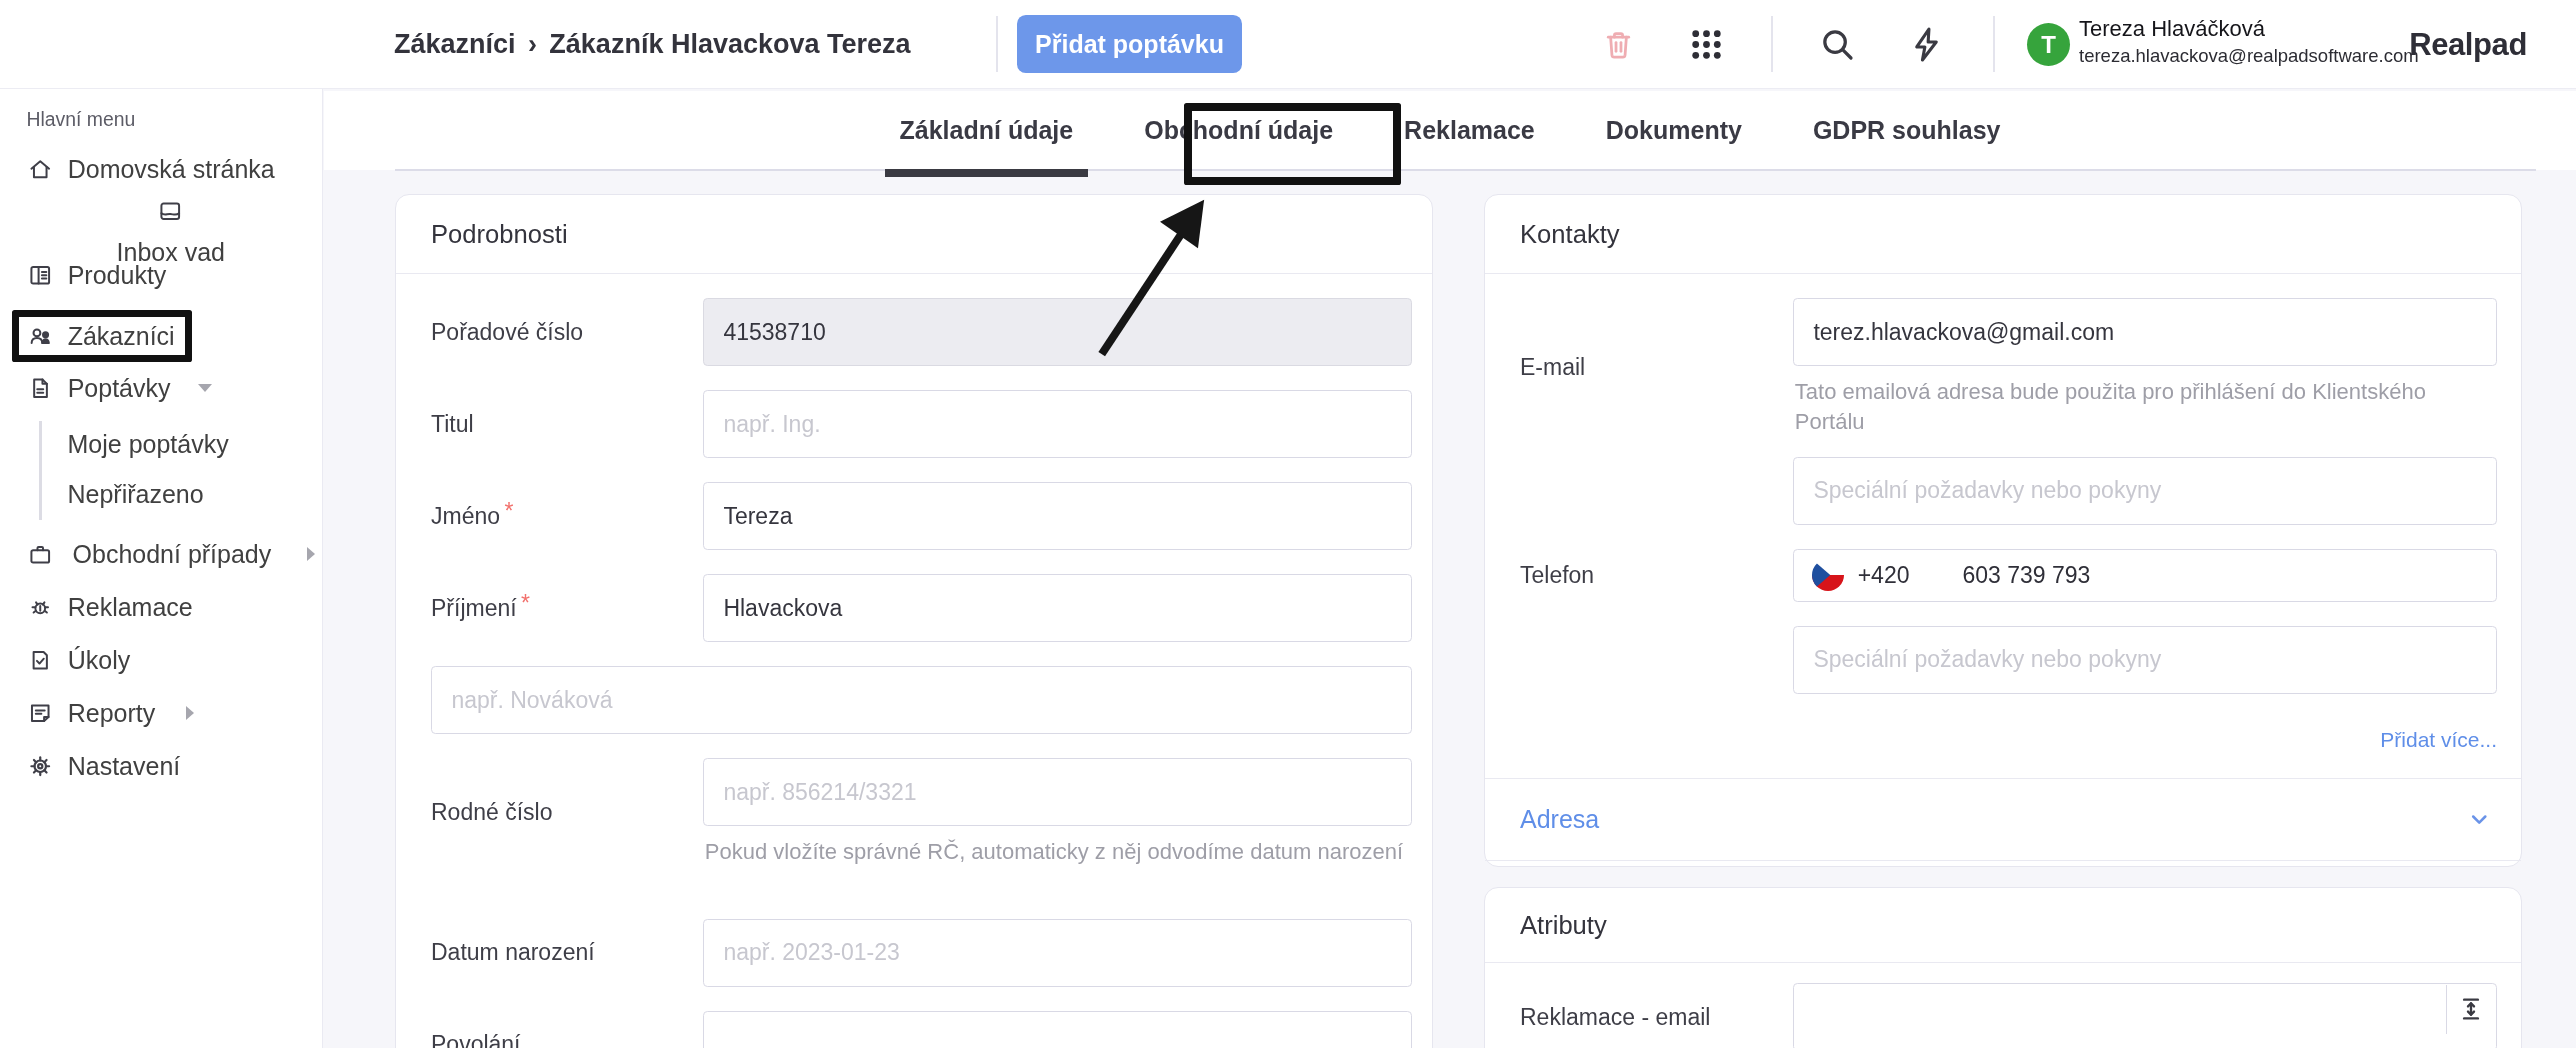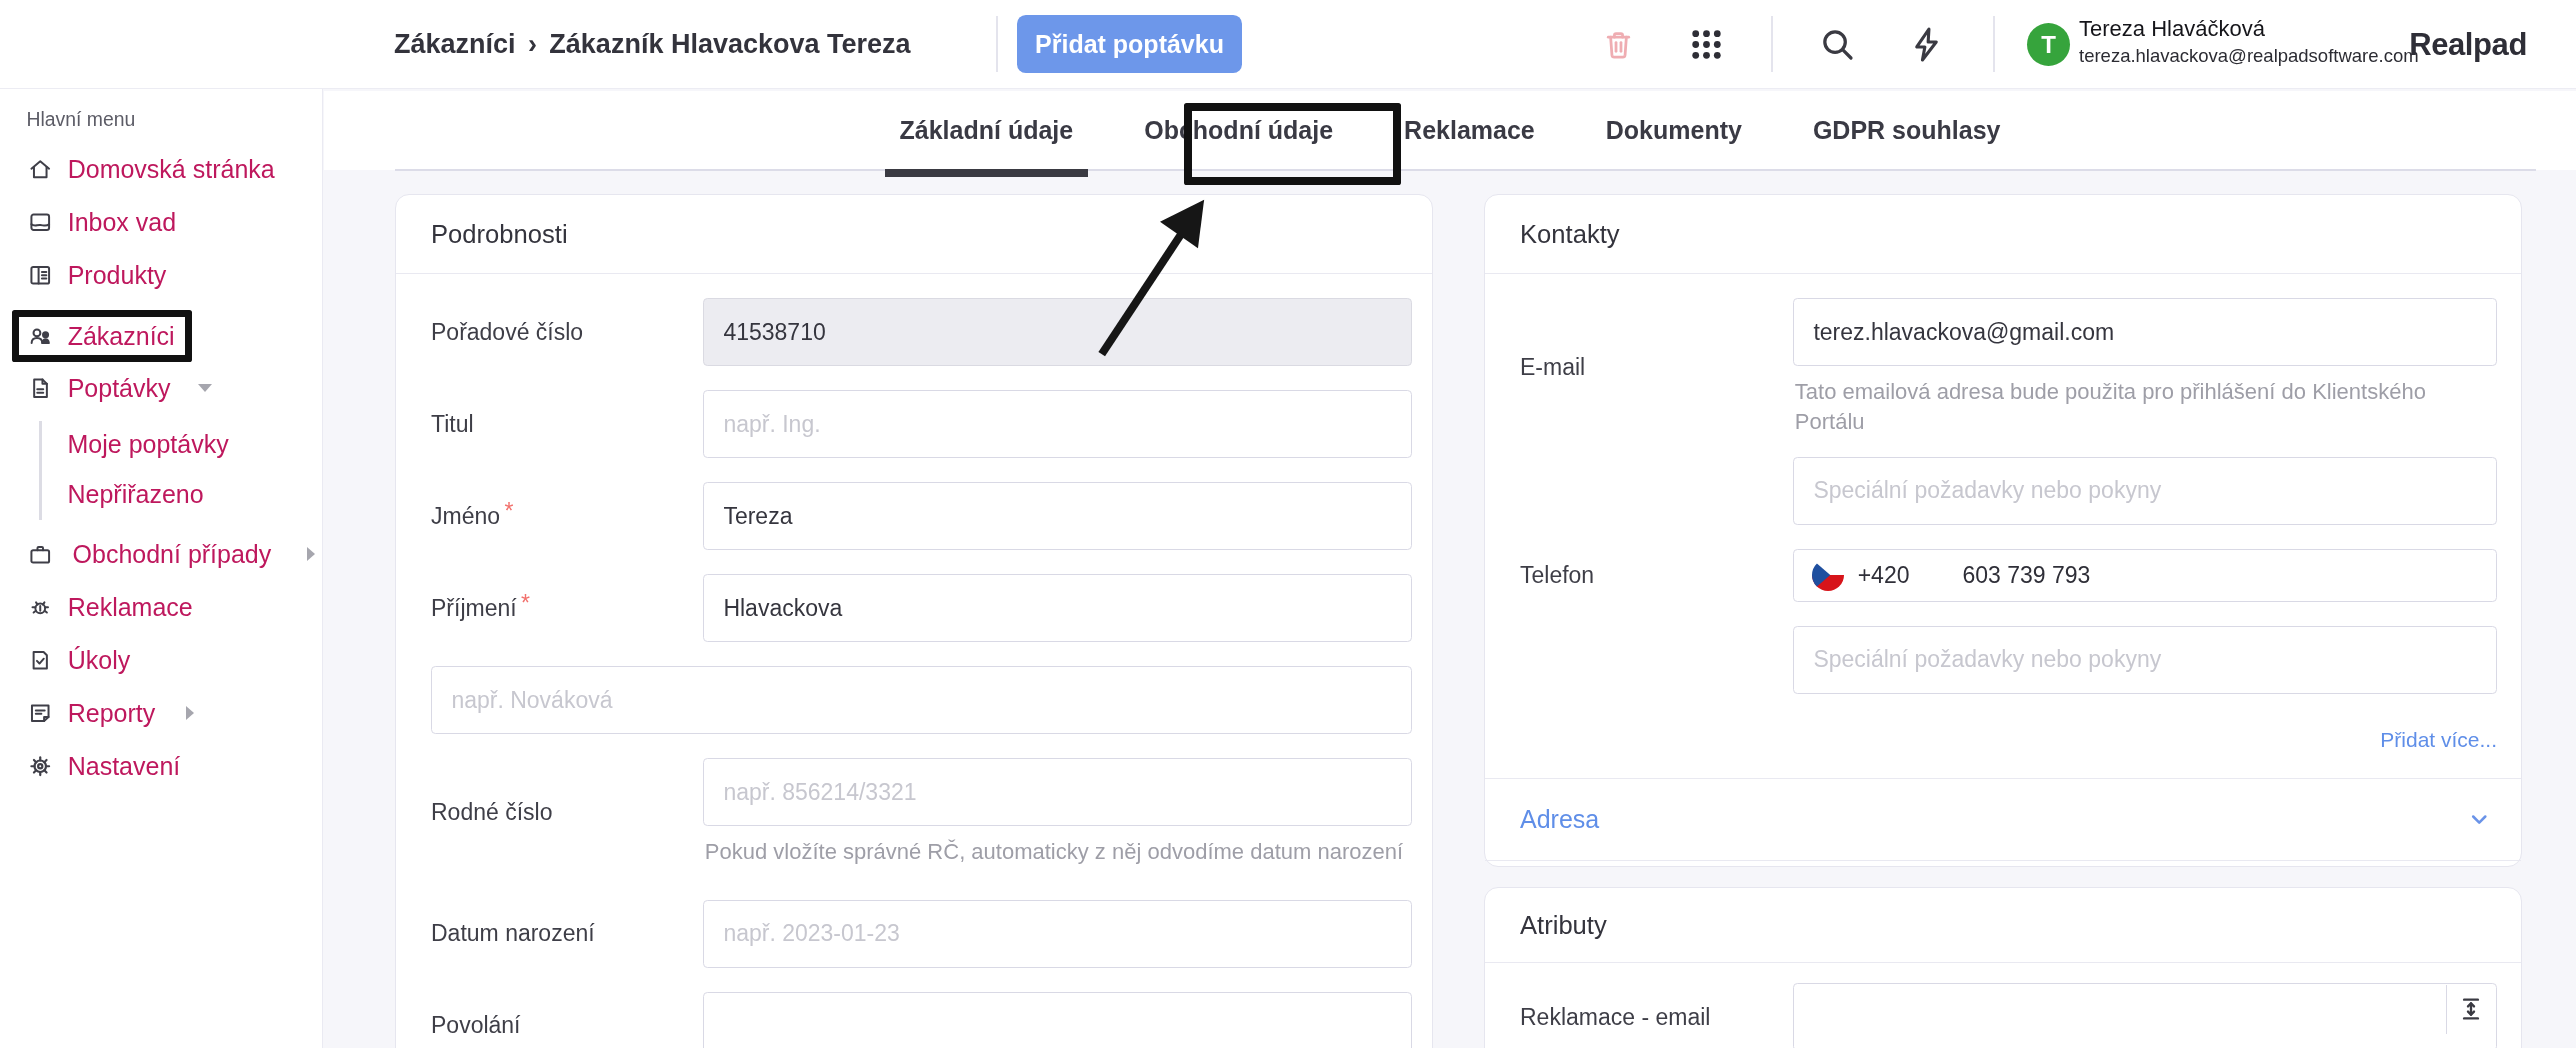--- a/index.html
+++ b/index.html
@@ -19,38 +19,38 @@
   .add-btn { position:absolute; left:1017px; top:15px; width:225px; height:58px; background:#6d97ea; border:none; border-radius:8.8px; color:#fff; font-size:25px; font-weight:600; font-family:"Liberation Sans",sans-serif; cursor:pointer; }
   .icon-btn { position:absolute; top:0; height:89px; display:flex; align-items:center; justify-content:center; cursor:pointer; }
   .avatar { position:absolute; left:1703px; top:23px; left:2027px; width:43px; height:43px; border-radius:50%; background:#36a43c; color:#fff; font-size:24px; font-weight:700; display:flex; align-items:center; justify-content:center; }
   .userblock { position:absolute; left:2079px; top:15px; }
   .user-name { font-size:22px; font-weight:400; color:#15151a; line-height:28px; }
   .user-email { font-size:18.5px; color:#2c2c33; line-height:25px; }
   .wordmark { position:absolute; right:49px; top:0; height:89px; line-height:89px; font-size:31px; font-weight:800; color:#2e2e37; letter-spacing:-0.4px; }
   
   .sidebar { position:absolute; left:0; top:0; width:323px; height:1049px; background:#fff; border-right:1.8px solid #eaeaf2; z-index:3; }
   .side-section { position:absolute; left:26.5px; top:108px; font-size:19.4px; color:#5c5c66; }
-  .nav-item { position:absolute; left:26.5px; right:7px; height:50px; display:flex; align-items:center; gap:13.2px; font-size:25px; color:#be185d; font-weight:500; cursor:pointer; }
+  .nav-item { position:absolute; left:26.5px; right:7px; height:50px; display:flex; align-items:center; gap:13.2px; font-size:25px; color:#404040; font-weight:500; cursor:pointer; }
   .nav-item .nicon { width:28px; height:28px; flex:none; display:flex; align-items:center; }
   .nav-sub { padding-left:41px; }
   .sub-line { position:absolute; left:39px; top:421px; width:2.6px; height:99px; background:#dcdce4; }
   .caret-down { width:0; height:0; border-left:7px solid transparent; border-right:7px solid transparent; border-top:8px solid #a6a6ae; margin-left:14px; }
   .caret-right { width:0; height:0; border-top:7px solid transparent; border-bottom:7px solid transparent; border-left:8px solid #a6a6ae; margin-left:17.7px; }
   
   .tabstrip { position:absolute; left:324px; top:91px; width:2252px; height:79px; background:#fff; z-index:1; }
   .tabline { position:absolute; left:395px; top:169px; width:2141px; height:1.8px; background:#dcdce8; z-index:1; }
   .tabs { position:absolute; left:324px; top:91px; width:2252px; height:79px; display:flex; justify-content:center; align-items:stretch; gap:41px; z-index:2; }
   .tab { position:relative; display:flex; align-items:center; padding:0 15px; font-size:25px; font-weight:600; color:#3a3a44; cursor:pointer; }
   .tab.active::after { content:""; position:absolute; left:0; right:0; bottom:-7px; height:8px; background:#3a3a42; }
   
   .card { position:absolute; background:#fff; border:1.8px solid #e6e6ef; border-radius:14px; z-index:2; }
   .card-header { height:79px; border-bottom:1.8px solid #e9e9f1; display:flex; align-items:center; padding-left:35px; font-size:25.6px; font-weight:500; color:#34343d; }
   .card-body { padding:24px 20px 0 35px; }
   .frow { display:flex; margin-bottom:24px; }
-  .frow.mb-lg { margin-bottom:33px; }
+  .frow.mb-lg { margin-bottom:52px; }
   .flabel { width:272px; flex:none; display:flex; align-items:center; font-size:23px; color:#3e3e47; }
   .req { color:#f2716d; font-size:23px; margin-left:4.4px; transform:translateY(-5.3px); }
   .fcol { flex:1; min-width:0; }
   .finput { width:100%; height:68px; border:1.8px solid #d9d9e5; border-radius:4.4px; font-size:23px; color:#35353e; padding:0 19.4px; background:#fff; font-family:"Liberation Sans",sans-serif; outline:none; display:block; }
   input.finput::placeholder, textarea.finput::placeholder { color:#c7c7cf; }
   .finput.disabled { background:#ececf1; border-color:#dadae2; }
   .fselect { position:relative; display:flex; align-items:center; cursor:pointer; }
   .sel-caret { position:absolute; right:21px; width:0; height:0; border-left:8px solid transparent; border-right:8px solid transparent; border-top:9.7px solid #7aa2ee; }
   .fhelper { font-size:22px; color:#9e9ea7; margin:10.6px 0 0 1.8px; line-height:30px; }
   .phone-box { height:53px; border:1.8px solid #d9d9e5; border-radius:4.4px; display:flex; align-items:center; padding:0 17.7px; gap:14px; }
@@ -137,21 +137,21 @@
 
   <div class="nav-item" style="top:144px;">
     <span class="nicon">
       <svg class="ic" width="26.5" height="26.5" viewBox="0 0 24 24" fill="none" stroke="#3f3f48" stroke-width="1.8" stroke-linecap="round" stroke-linejoin="round">
           <path d="M4 11.5L12 4.8l8 6.7"></path>
           <path d="M6.3 10v9.3h11.4V10"></path>
         </svg>
     </span>
     <span>Domovská stránka</span>
   </div>
-  <div class="nav-item" style="top:197px;">
+  <div class="nav-item" style="top:197px;flex-direction:column;">
     <span class="nicon">
       <svg class="ic" width="26.5" height="26.5" viewBox="0 0 24 24" fill="none" stroke="#3f3f48" stroke-width="1.8" stroke-linecap="round" stroke-linejoin="round">
           <rect x="4" y="5" width="16" height="14" rx="2"></rect>
           <path d="M4 13.8c2.6 2.3 5 .5 8 .7 3 .2 5.4 1.6 8-.7"></path>
         </svg>
     </span>
     <span>Inbox vad</span>
   </div>
   <div class="nav-item" style="top:250px;">
     <span class="nicon">

